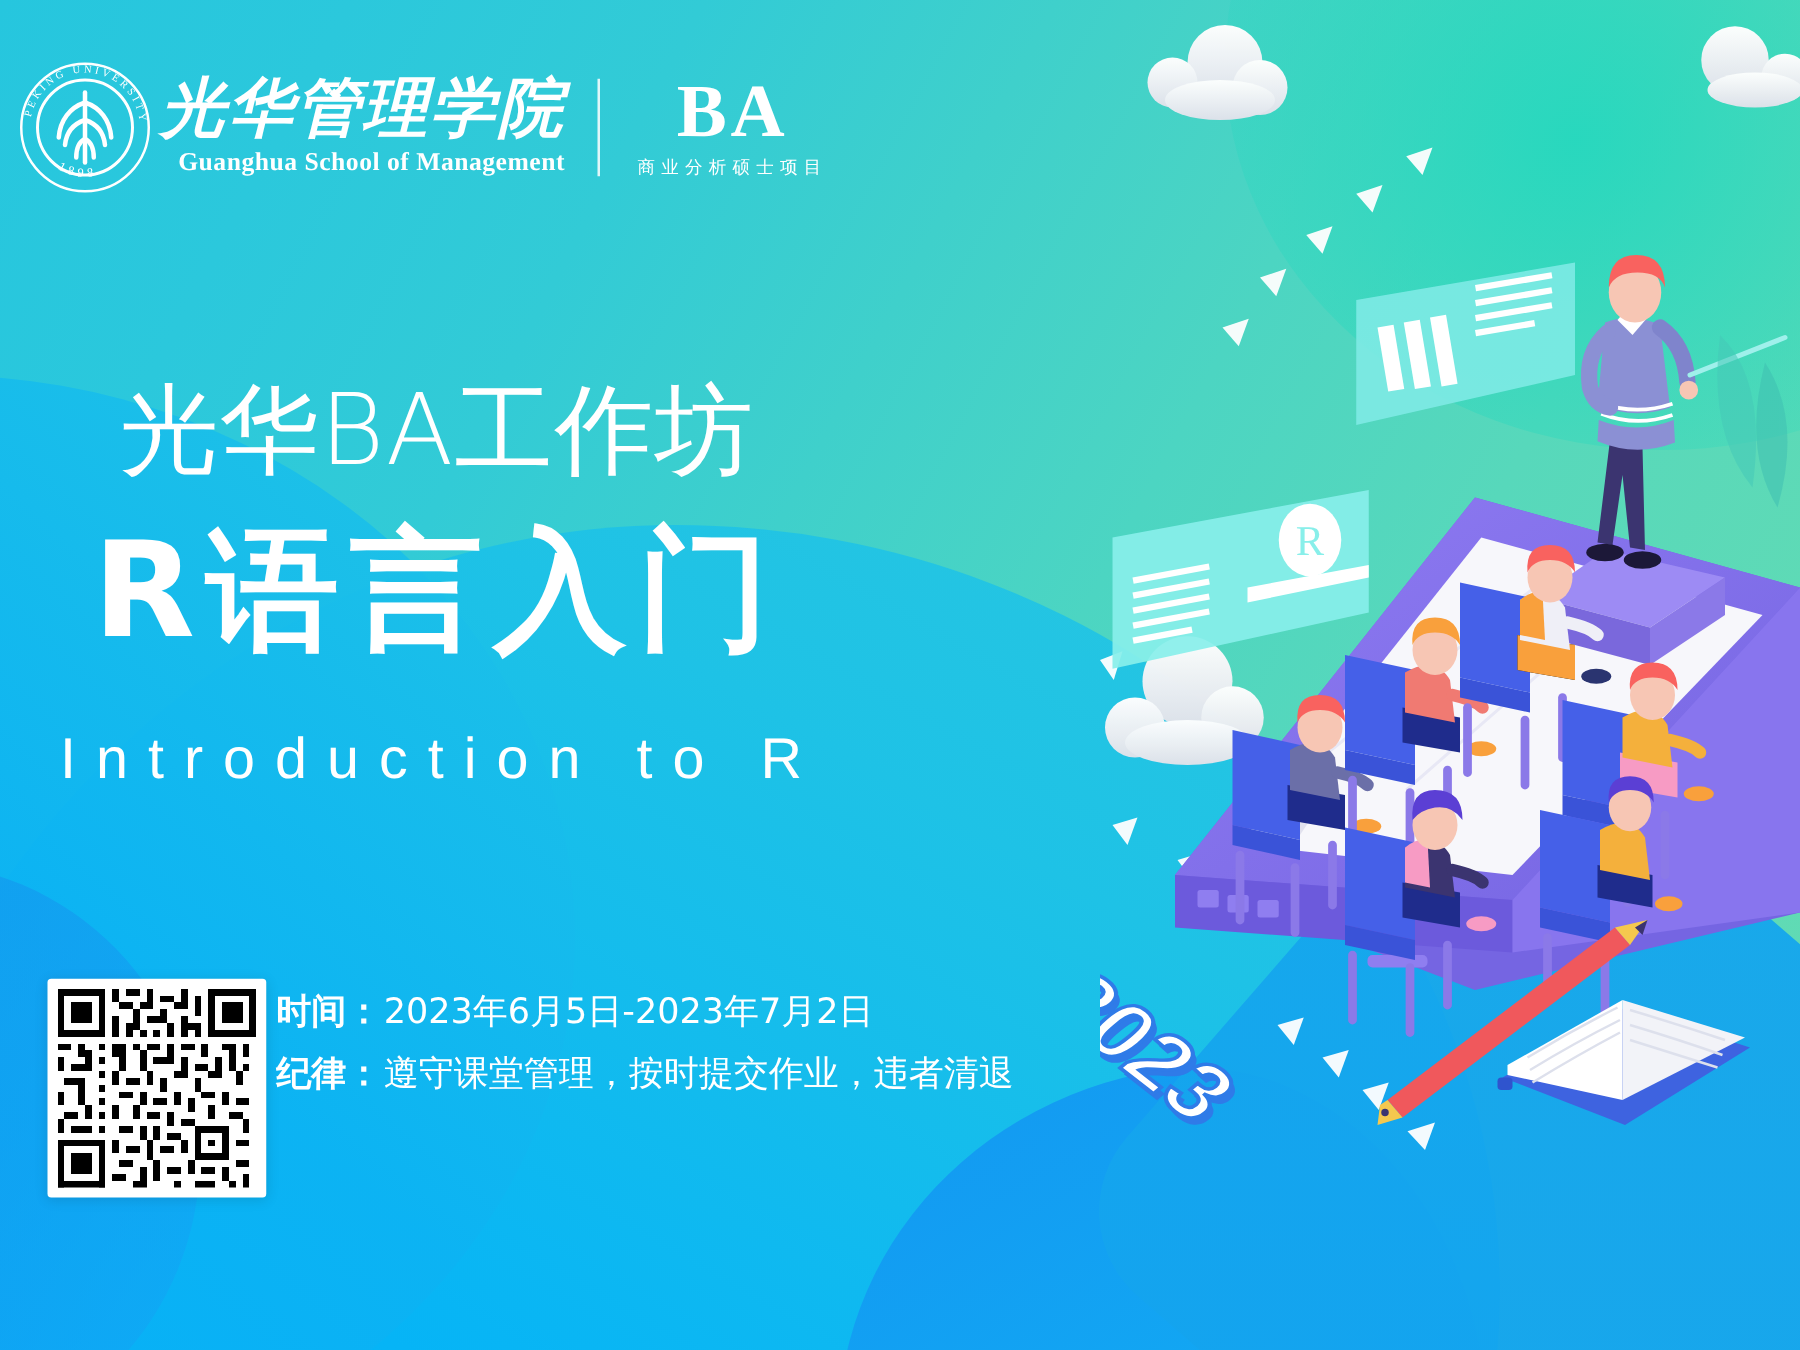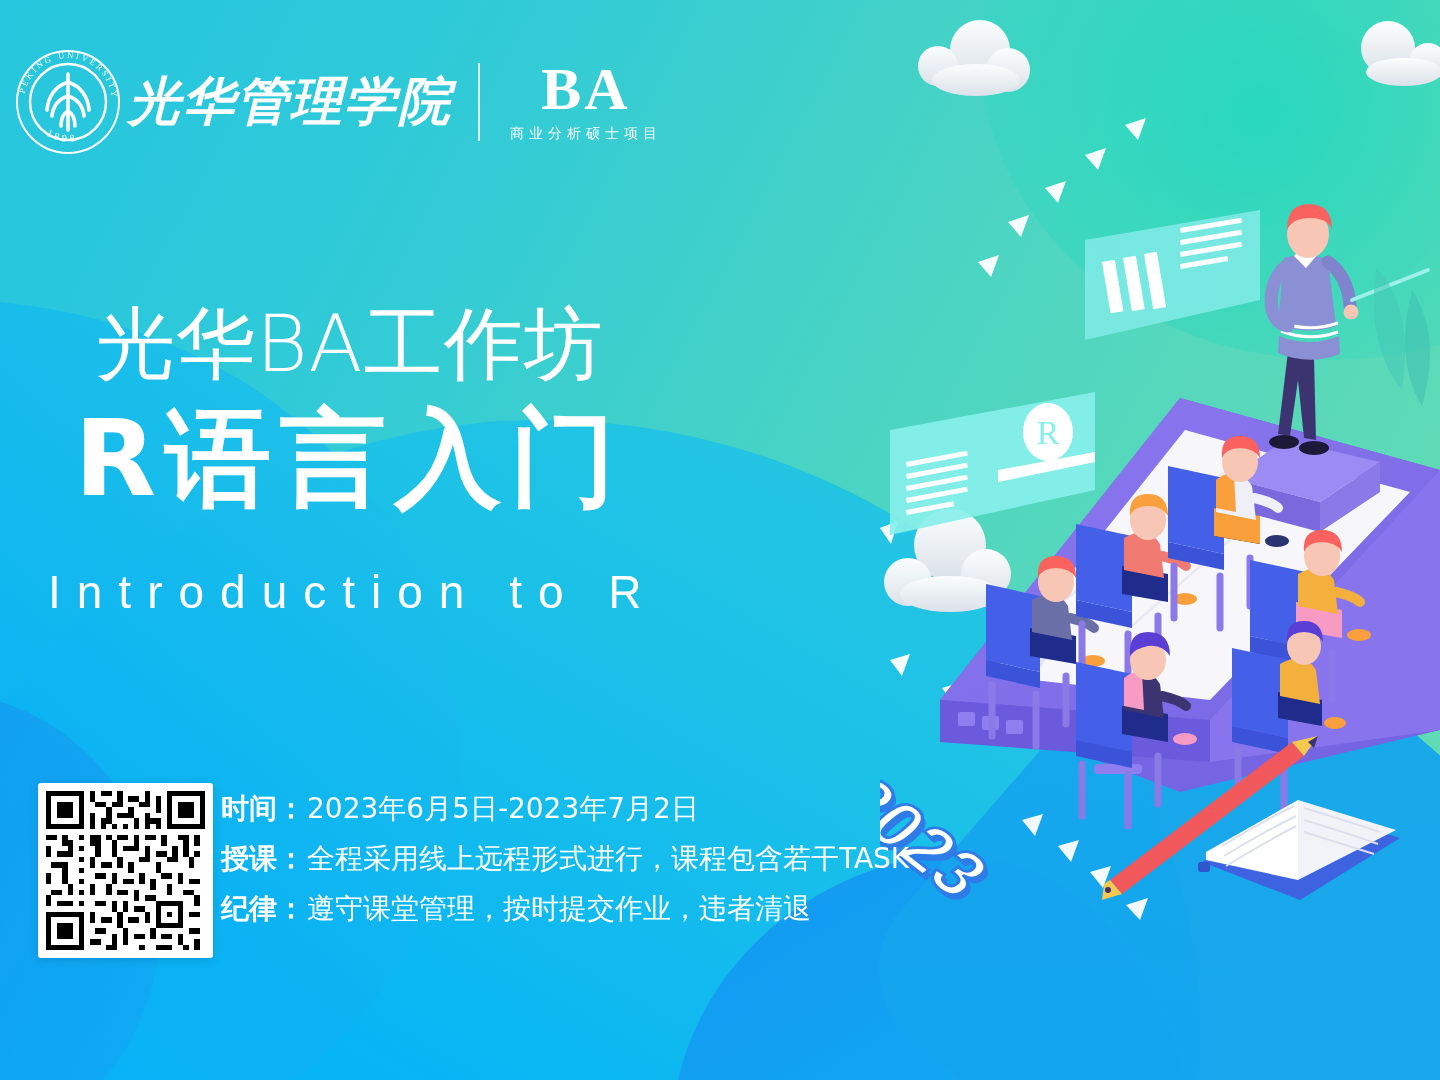--- a/index.html
+++ b/index.html
@@ -93,21 +93,21 @@
   }
 
   
   .titles{position:absolute;left:42px;top:305px;text-align:center;}
   .t-line1{
     font-size:79px;color:#fff;font-weight:300;letter-spacing:1px;line-height:1;
     font-family:"DejaVu Sans","Liberation Sans",sans-serif;
   }
   .t-line2{
     font-size:106px;color:#fff;font-weight:700;letter-spacing:9px;line-height:1.16;
-    margin-top:14px;
+    margin-top:28px;
     font-family:"DejaVu Sans","Liberation Sans",sans-serif;
   }
   .t-line3{
     font-size:46px;color:#fff;font-weight:300;letter-spacing:16px;
     margin-top:44px;margin-left:6px;
     font-family:"Liberation Sans","DejaVu Sans",sans-serif;
   }
 
   
   .qr{
@@ -168,20 +168,21 @@
           <textPath href="#arcTop" startOffset="6%">PEKING UNIVERSITY</textPath>
         </text>
         <text fill="#fff" font-size="10" font-family="Liberation Serif, serif" letter-spacing="3.4">
           <textPath href="#arcBot" startOffset="16%">1898</textPath>
         </text>
       </svg>
     </div>
 
     <div class="gh-block">
       <div class="gh-cn">光华管理学院</div>
+      <div class="gh-en">Guanghua School of Management</div>
     </div>
 
     <div class="divider"></div>
 
     <div class="ba-block">
       <div class="ba-main">BA</div>
       <div class="ba-sub">商业分析硕士项目</div>
     </div>
   </div>
 
@@ -602,22 +603,18 @@
       </g>
     </svg>
   </div>
 
   <div class="info">
     <div class="info-row">
       <span class="info-label">时间：</span>
       <span class="info-value">2023年6月5日-2023年7月2日</span>
     </div>
     <div class="info-row">
-      <span class="info-label">授课：</span>
-      <span class="info-value">全程采用线上远程形式进行，课程包含若干TASK</span>
-    </div>
-    <div class="info-row">
       <span class="info-label">纪律：</span>
       <span class="info-value">遵守课堂管理，按时提交作业，违者清退</span>
     </div>
   </div>
 
 </div>
 
 </body></html>

